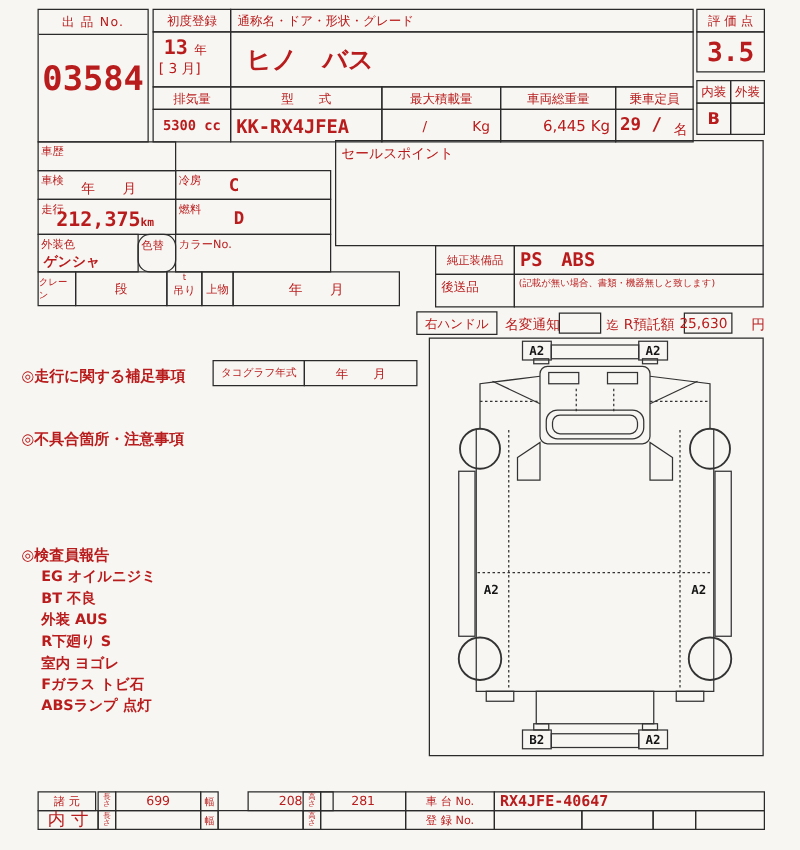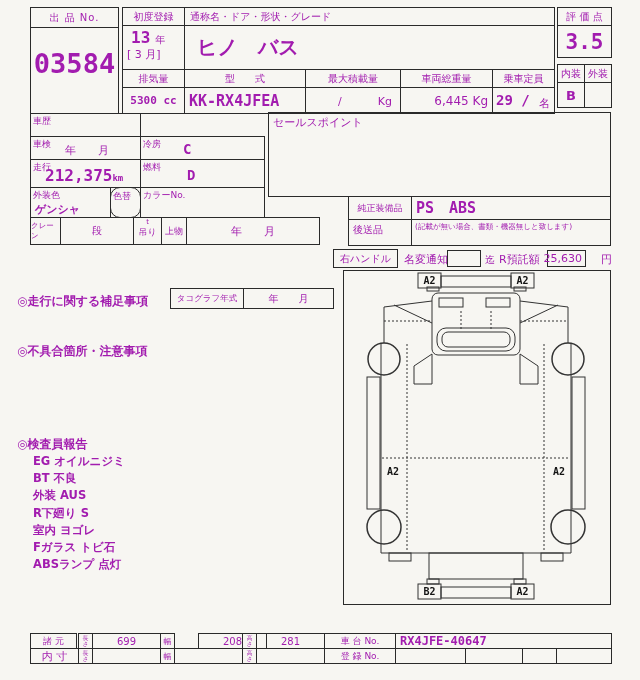--- a/index.html
+++ b/index.html
@@ -1,17 +1,17 @@
 <!DOCTYPE html>
 <html><head>
 <meta charset="utf-8">
 <style>
   html,body{margin:0;padding:0;background:#e9e8e4;}
   .sheet{position:relative;width:640px;height:680px;background:#f7f6f2;
-         font-family:"DejaVu Sans","Liberation Sans",sans-serif;color:#a21caf;overflow:hidden;}
+         font-family:"DejaVu Sans","Liberation Sans",sans-serif;color:#b91c1c;overflow:hidden;}
   .c{position:absolute;border:1px solid #2a2a2a;box-sizing:border-box;}
   .t{position:absolute;box-sizing:border-box;white-space:nowrap;}
   .hdr{display:flex;align-items:center;justify-content:center;font-size:10px;}
   .val{font-weight:bold;font-family:"DejaVu Sans Mono","DejaVu Sans",sans-serif;}
   .corner{position:absolute;top:1px;left:2px;font-size:9px;font-weight:normal;}
   .center{display:flex;align-items:center;justify-content:center;}
   svg text{font-family:"DejaVu Sans Mono","DejaVu Sans",sans-serif;font-weight:bold;}
 </style>
 </head>
 <body>
@@ -212,21 +212,21 @@
   <div class="c center" style="left:92px;top:633px;width:69px;height:16px;font-size:10px;">699</div>
   <div class="c center" style="left:160px;top:633px;width:15px;height:16px;font-size:8px;">幅</div>
   <div class="c center" style="left:174px;top:633px;width:69px;height:16px;font-size:10px;margin-left:24px;">208</div>
   <div class="c" style="left:242px;top:633px;width:15px;height:16px;font-size:6px;line-height:6px;text-align:center;padding-top:1px;"><span style="display:inline-block;width:7px;white-space:normal;word-break:break-all;">高さ</span></div>
   <div class="c center" style="left:256px;top:633px;width:69px;height:16px;font-size:10px;">281</div>
   <div class="c center" style="left:324px;top:633px;width:72px;height:16px;font-size:9px;">車 台 No.</div>
   <div class="c" style="left:395px;top:633px;width:217px;height:16px;display:flex;align-items:center;padding-left:4px;">
     <span class="val" style="font-size:12px;">RX4JFE-40647</span>
   </div>
 
-  <div class="c center" style="left:30px;top:648px;width:49px;height:16px;font-size:11px;">内 寸</div>
+  <div class="c center" style="left:30px;top:648px;width:49px;height:16px;font-size:14px;">内 寸</div>
   <div class="c" style="left:78px;top:648px;width:15px;height:16px;font-size:6px;line-height:6px;text-align:center;padding-top:1px;"><span style="display:inline-block;width:7px;white-space:normal;word-break:break-all;">長さ</span></div>
   <div class="c" style="left:92px;top:648px;width:69px;height:16px;"></div>
   <div class="c center" style="left:160px;top:648px;width:15px;height:16px;font-size:8px;">幅</div>
   <div class="c" style="left:174px;top:648px;width:69px;height:16px;"></div>
   <div class="c" style="left:242px;top:648px;width:15px;height:16px;font-size:6px;line-height:6px;text-align:center;padding-top:1px;"><span style="display:inline-block;width:7px;white-space:normal;word-break:break-all;">高さ</span></div>
   <div class="c" style="left:256px;top:648px;width:69px;height:16px;"></div>
   <div class="c center" style="left:324px;top:648px;width:72px;height:16px;font-size:9px;">登 録 No.</div>
   <div class="c" style="left:395px;top:648px;width:71px;height:16px;"></div>
   <div class="c" style="left:465px;top:648px;width:58px;height:16px;"></div>
   <div class="c" style="left:522px;top:648px;width:35px;height:16px;"></div>

